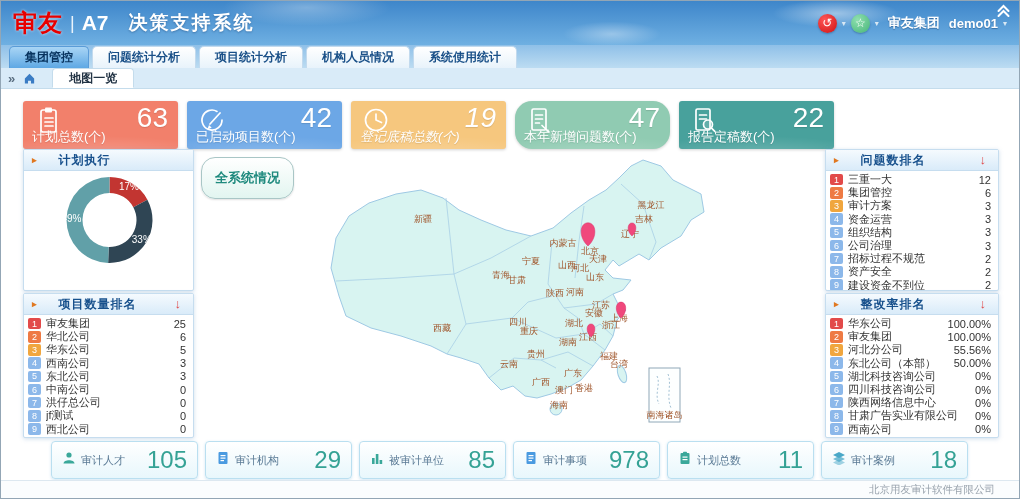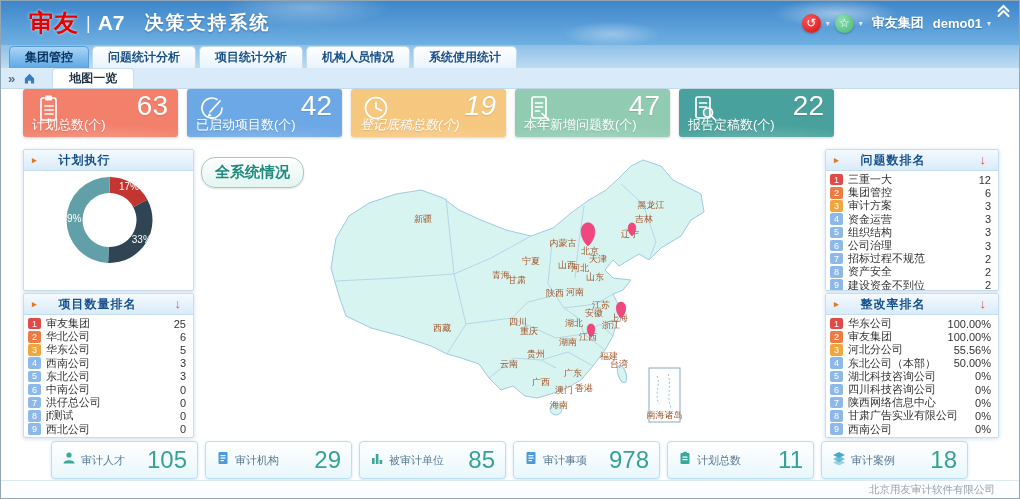--- a/index.html
+++ b/index.html
@@ -1,21 +1,21 @@
 <!DOCTYPE html>
 <html><head>
 <meta charset="utf-8">
 <style>
   * { margin:0; padding:0; box-sizing:border-box; }
   html,body { width:1020px; height:499px; font-family:"Liberation Sans", sans-serif; }
   #app { position:relative; width:1020px; height:499px; overflow:hidden;
          border:1px solid #93a6b5; background:linear-gradient(180deg,#4e95d0,#7ab4e4 40%,#b9d9ef 75%,#dceef8); }
 
   
-  #header { position:absolute; top:0; left:0; right:0; height:44px; display:flex; align-items:center; padding:0 28px;
+  #header { position:absolute; top:0; left:0; right:0; height:44px; display:flex; align-items:center; padding:0 12px;
     background:
       radial-gradient(90px 20px at 82% 28%, rgba(255,255,255,.45), transparent 70%),
       radial-gradient(70px 18px at 60% 75%, rgba(255,255,255,.35), transparent 70%),
       radial-gradient(120px 26px at 30% 15%, rgba(255,255,255,.30), transparent 70%),
       linear-gradient(180deg,#3e86ca,#6fb0e2); }
   .logo-sy { color:#e80000; font-size:24px; font-weight:900; letter-spacing:1px; text-shadow:0 0 3px rgba(255,255,255,.8); }
   .logo-div { color:#eaf4fc; font-size:18px; margin:0 7px; }
   .logo-a7 { color:#fff; font-size:21px; font-weight:bold; }
   .sys-title { color:#fff; font-size:19px; font-weight:bold; margin-left:20px; text-shadow:0 1px 2px rgba(0,40,90,.35); letter-spacing:2px; }
   .hright { margin-left:auto; display:flex; align-items:center; gap:5px; }
@@ -39,21 +39,21 @@
   #subbar { position:absolute; top:67px; left:0; right:0; height:21px; background:#d9ebf8; border-bottom:1px solid #c4dcec;
             display:flex; align-items:flex-end; padding-left:7px; }
   .chev2 { color:#5a6e80; font-size:13px; font-weight:bold; align-self:center; margin-right:8px; cursor:pointer; }
   .homewrap { align-self:center; margin-right:16px; cursor:pointer; display:flex; }
   .subtab { height:20px; padding:0 16px; background:#fff; border:1px solid #c4dcec; border-bottom:1px solid #fff;
             border-radius:4px 4px 0 0; font-size:12px; color:#223344; font-weight:bold; display:flex; align-items:center; cursor:pointer; }
 
   
   #content { position:absolute; top:88px; left:0; right:0; bottom:18px; background:#fff; }
 
-  .cards { position:absolute; top:0; left:22px; display:flex; gap:9px; }
+  .cards { position:absolute; top:12px; left:22px; display:flex; gap:9px; }
   .card { width:155px; height:48px; border-radius:3px; color:#fff; position:relative; box-shadow:0 1px 3px rgba(0,0,0,.18); cursor:pointer; }
   .card .cicon { position:absolute; left:10px; top:4px; }
   .card .cnum { position:absolute; right:10px; top:1px; font-size:28px; text-shadow:0 1px 1px rgba(0,0,0,.12); }
   .card .clbl { position:absolute; left:9px; bottom:3px; font-size:13px; white-space:nowrap; text-shadow:0 1px 1px rgba(0,0,0,.12);margin-top:38px; }
 
   .panel { position:absolute; background:#fff; border:1px solid #c6ddef; border-radius:2px;
            box-shadow:0 1px 4px rgba(120,160,200,.35); overflow:hidden; }
   .panel-h { height:21px; background:linear-gradient(#f5fafe,#d9ebf9); border-bottom:1px solid #c6ddef;
              display:flex; align-items:center; font-size:12px; font-weight:bold; color:#17508c; position:relative; }
   .pmark { color:#e07820; margin:0 0 0 8px; font-size:9px; }
@@ -64,22 +64,22 @@
   .rank-row { display:flex; align-items:center; height:13.2px; font-size:11px; color:#333; cursor:pointer; }
   .badge { width:13px; height:11.5px; border-radius:2px; color:#fff; font-size:9px; display:flex; align-items:center;
            justify-content:center; margin-right:5px; flex:none; }
   .rank-label { flex:1; white-space:nowrap; overflow:hidden; }
   .rank-val { margin-left:4px; white-space:nowrap; }
 
   .legend { display:flex; justify-content:center; gap:9px; font-size:10.5px; color:#333; margin-top:1px; }
   .lgitem { display:flex; align-items:center; cursor:pointer;margin-top:17px; }
   .lg-sw { width:14px; height:9px; border-radius:2px; margin-right:3px; }
 
-  .sys-btn { position:absolute; left:200px; top:68px; padding:5px 13px; border:1px solid #a9c6c6; border-radius:14px;
-             background:linear-gradient(#ffffff,#e2f5f0); color:#1f8a7e; font-size:15px; font-weight:bold;
+  .sys-btn { position:absolute; left:200px; top:68px; padding:11px 13px; border:1px solid #a9c6c6; border-radius:14px;
+             background:linear-gradient(#ffffff,#e2f5f0); color:#1f8a7e; font-size:13px; font-weight:bold;
              box-shadow:0 1px 2px rgba(0,0,0,.12); cursor:pointer; }
 
   #mapsvg { position:absolute; left:315px; top:57px; }
   .map-land { fill:#d8f4f1; stroke:#9ec9e4; stroke-width:1; }
   .map-line { fill:none; stroke:#a8cfe6; stroke-width:.8; }
   .map-lbl { fill:#a0562c; font-size:9px; }
   .map-pin { fill:#f0487c; stroke:#d83068; stroke-width:.5; cursor:pointer; }
   .inset-box { fill:#fdffff; stroke:#90a8b8; stroke-width:1; }
   .inset-dash { fill:none; stroke:#8ab0c8; stroke-width:.8; stroke-dasharray:2,2; }
 
@@ -161,21 +161,21 @@
           <span class="clbl">已启动项目数(个)</span>
         </div>
         <div class="card" style="background: radial-gradient(130% 70% at 50% 115%, rgba(255, 255, 255, 0.22), transparent 60%), rgb(246, 199, 126); font-style: italic;">
           <span class="cicon"><svg width="30" height="30" viewBox="0 0 30 30" fill="none" stroke="#fff" stroke-width="1.7" stroke-linecap="round" stroke-linejoin="round">
               <circle cx="15" cy="15" r="10.5"></circle>
               <path d="M15,9 L15,15 L20.5,17.5"></path>
             </svg></span>
           <span class="cnum">19</span>
           <span class="clbl">登记底稿总数(个)</span>
         </div>
-        <div class="card" style="background: radial-gradient(130% 70% at 50% 115%, rgba(255, 255, 255, 0.22), transparent 60%), rgb(144, 203, 178);">
+        <div class="card" style="background: radial-gradient(130% 70% at 50% 115%, rgba(255, 255, 255, 0.22), transparent 60%), rgb(144, 203, 178); border-radius: 17px;">
           <span class="cicon"><svg width="30" height="30" viewBox="0 0 30 30" fill="none" stroke="#fff" stroke-width="1.7" stroke-linecap="round" stroke-linejoin="round">
               <rect x="7" y="4" width="14" height="21" rx="1.5"></rect>
               <line x1="10.5" y1="10" x2="17.5" y2="10"></line>
               <line x1="10.5" y1="14" x2="17.5" y2="14"></line>
               <line x1="10.5" y1="18" x2="14.5" y2="18"></line>
               <line x1="17" y1="20.5" x2="24" y2="27"></line>
               <path d="M24,27 l-3,-0.8 2.2,-2.2 z" fill="#fff" stroke="none"></path>
             </svg></span>
           <span class="cnum">47</span>
           <span class="clbl">本年新增问题数(个)</span>

